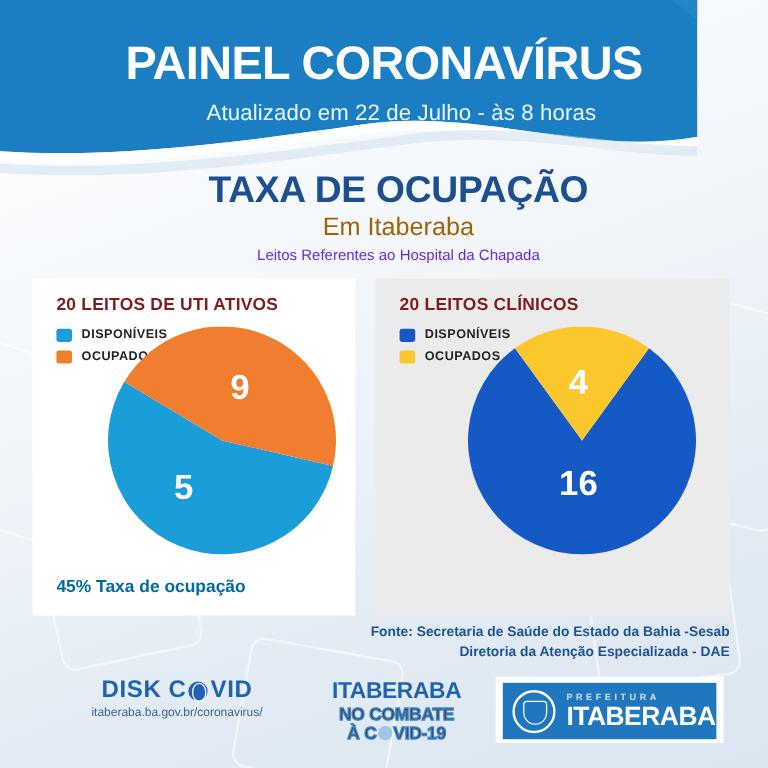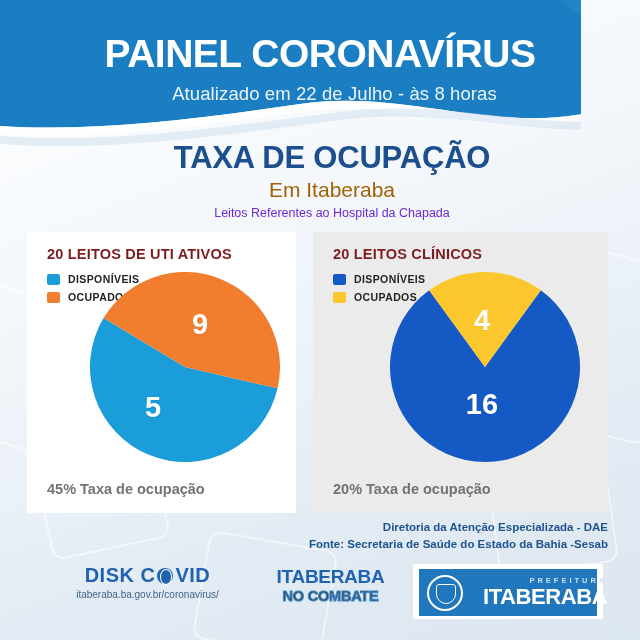--- a/index.html
+++ b/index.html
@@ -90,21 +90,21 @@
   .pie-right { left:77px;  top:40px; }
 
   .pie-num {
     position:absolute; color:#ffffff; font-weight:bold;
     font-size:29px; transform:translate(-50%,-50%);
     pointer-events:none; text-shadow:0 1px 1px rgba(0,0,0,.07);
   }
 
   .rate {
     position:absolute; left:20px; bottom:16px;
-    font-size:14.5px; font-weight:bold; color:#737373;
+    font-size:14.5px; font-weight:bold; color:#0369a1;
   }
 
   
   .source {
     position:absolute; right:32px; top:519px;
     text-align:right; z-index:5;
     color:#1d5391; font-size:11.5px; font-weight:bold; line-height:1.45;
   }
 
   
@@ -165,21 +165,21 @@
   }
   .crest {
     width:36px; height:36px; border-radius:50%;
     background:#2177bd; border:2px solid #ffffff;
     position:relative; flex:0 0 auto;
   }
   .crest::before {
     content:""; position:absolute; left:7px; top:7px; width:18px; height:18px;
     border:1.5px solid #ffffff; border-radius:3px 3px 50% 50%;
   }
-  .pref-txt { margin-left:20px; line-height:1;text-align:right; }
+  .pref-txt { margin-left:9px; line-height:1; }
   .pref-1 {
     font-size:7.5px; color:#cfe3f4; letter-spacing:3px; font-weight:bold;
   }
   .pref-2 {
     font-size:22px; color:#ffffff; font-weight:bold; letter-spacing:-0.4px; margin-top:2px;
   }
   .pref-3 {
     text-align:center; font-size:9.5px; color:#4a6a8c; letter-spacing:4.2px;
     font-weight:bold; margin-top:3px;
   }
@@ -257,42 +257,44 @@
 
     <div class="pie-wrap pie-right">
       <svg width="190" height="190" viewBox="0 0 190 190">
         <path id="sliceC" fill="#1459c4" d="M95,95 L150.83959896778495,18.143385534379988 A95,95 0 1,1 39.16040103221504,18.143385534380002 Z"></path>
         <path id="sliceD" fill="#fcc62d" d="M95,95 L39.16040103221504,18.143385534380002 A95,95 0 0,1 150.83959896778492,18.143385534379988 Z"></path>
       </svg>
       <span class="pie-num" style="left:92px; top:132px;">16</span>
       <span class="pie-num" style="left:92px; top:48px;">4</span>
     </div>
 
-    <div class="rate">20% Taxa de ocupação</div>
   </div>
 
   <div class="source">
+    <div>Fonte: Secretaria de Saúde do Estado da Bahia -Sesab</div>
     <div>Diretoria da Atenção Especializada - DAE</div>
-    <div>Fonte: Secretaria de Saúde do Estado da Bahia -Sesab</div>
   </div>
 
   <div class="footer">
 
     <div class="disk">
       <div class="disk-title">
         <span>DISK C</span>
         <span class="disk-globe"></span>
         <span>VID</span>
       </div>
       <div class="disk-url">itaberaba.ba.gov.br/coronavirus/</div>
     </div>
 
     <div class="mid-logo">
       <div class="ml-1">ITABERABA</div>
       <div class="ml-2">NO COMBATE</div>
+      <div class="ml-2">
+        <span>À C</span><span class="ml-globe"></span><span>VID-19</span>
+      </div>
     </div>
 
     <div class="pref">
       <div class="pref-box">
         <div class="crest"></div>
         <div class="pref-txt">
           <div class="pref-1">PREFEITURA</div>
           <div class="pref-2">ITABERABA</div>
         </div>
       </div>

